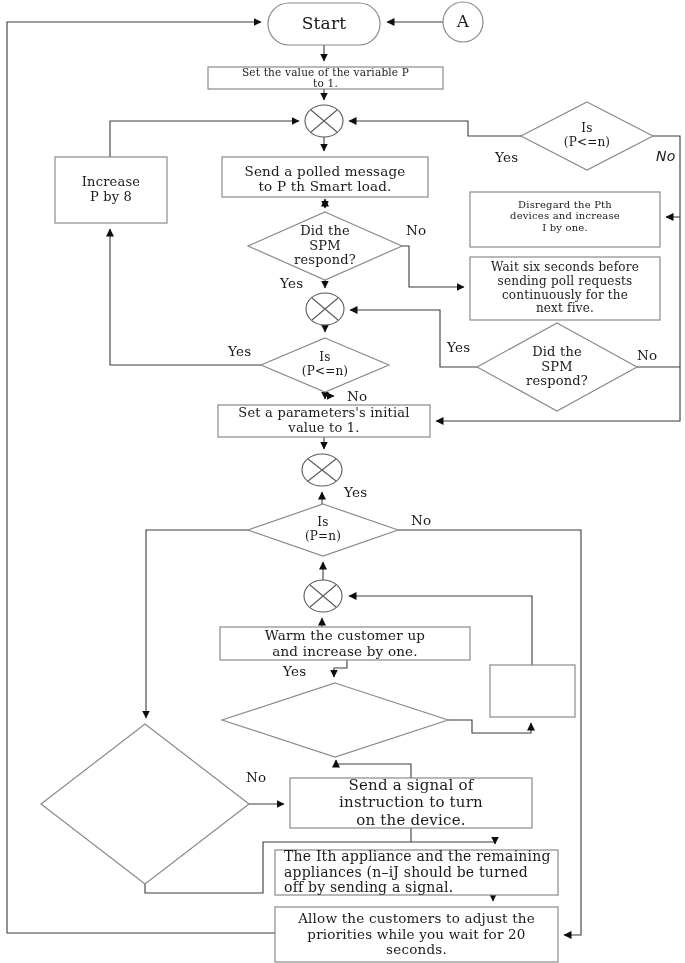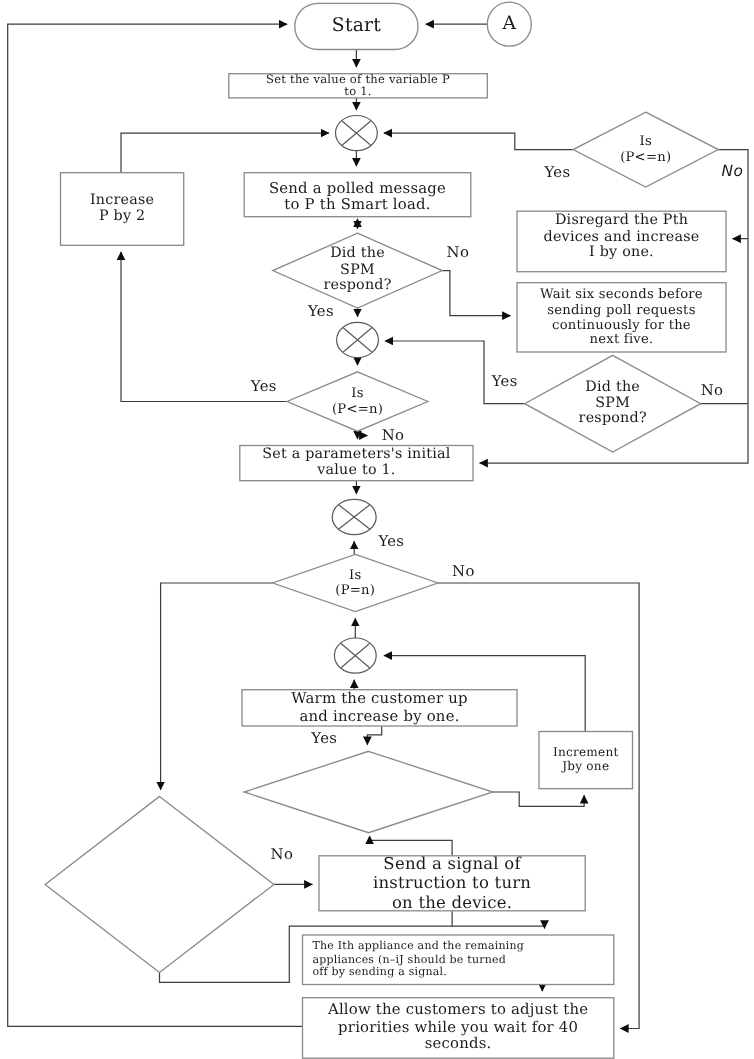--- a/index.html
+++ b/index.html
@@ -113,54 +113,52 @@
   </svg>
 
   <div class="node" style="left:268px;top:3px;width:112px;height:42px;font-size:17px;text-align:right;">Start</div>
   <div class="node" style="left:443px;top:2px;width:40px;height:40px;font-size:17px;">A</div>
 
   <div class="node" style="left:208px;top:66px;width:235px;height:24px;font-size:10.5px;line-height:1.05;">Set the value of the variable P
 to 1.</div>
   <div class="node" style="left:222px;top:157px;width:206px;height:44px;font-size:13.5px;">Send a polled message
 to P th Smart load.</div>
   <div class="node" style="left:55px;top:157px;width:112px;height:66px;font-size:13px;">Increase
-P by 2</div>
+P by 8</div>
   <div class="node" style="left:248px;top:214px;width:154px;height:64px;font-size:13px;">Did the
 SPM
 respond?</div>
   <div class="node" style="left:527px;top:107px;width:120px;height:58px;font-size:12px;">Is
 (P&lt;=n)</div>
-  <div class="node" style="left:470px;top:192px;width:190px;height:48px;font-size:13px;">Disregard the Pth
+  <div class="node" style="left:470px;top:192px;width:190px;height:48px;font-size:10px;">Disregard the Pth
 devices and increase
 I by one.</div>
   <div class="node" style="left:470px;top:257px;width:190px;height:63px;font-size:12px;border-radius:29px;">Wait six seconds before
 sending poll requests
 continuously for the
 next five.</div>
   <div class="node" style="left:487px;top:330px;width:140px;height:74px;font-size:13px;">Did the
 SPM
 respond?</div>
   <div class="node" style="left:270px;top:340px;width:110px;height:50px;font-size:12px;">Is
 (P&lt;=n)</div>
   <div class="node" style="left:218px;top:405px;width:212px;height:32px;font-size:13px;">Set a parameters's initial
 value to 1.</div>
   <div class="node" style="left:258px;top:506px;width:130px;height:48px;font-size:12px;">Is
 (P=n)</div>
   <div class="node" style="left:220px;top:627px;width:250px;height:33px;font-size:13.5px;">Warm the customer up
 and increase by one.</div>
-  <div class="node" style="left:490px;top:665px;width:85px;height:52px;font-size:11px;">Increment
-Jby one</div>
   <div class="node" style="left:290px;top:778px;width:242px;height:50px;font-size:15px;">Send a signal of
 instruction to turn
 on the device.</div>
-  <div class="node left" style="left:275px;top:850px;width:283px;height:45px;font-size:10px;">The Ith appliance and the remaining
+  <div class="node left" style="left:275px;top:850px;width:283px;height:45px;font-size:14px;">The Ith appliance and the remaining
 appliances (n–iJ should be turned
 off by sending a signal.</div>
   <div class="node" style="left:275px;top:907px;width:283px;height:55px;font-size:13.5px;">Allow the customers to adjust the
-priorities while you wait for 40
+priorities while you wait for 20
 seconds.</div>
 
   <div class="lbl" style="left:495px;top:149px;">Yes</div>
   <div class="lbl it" style="left:656px;top:148px;">No</div>
   <div class="lbl" style="left:406px;top:222px;">No</div>
   <div class="lbl" style="left:280px;top:275px;">Yes</div>
   <div class="lbl" style="left:447px;top:339px;">Yes</div>
   <div class="lbl" style="left:637px;top:347px;">No</div>
   <div class="lbl" style="left:228px;top:343px;">Yes</div>
   <div class="lbl" style="left:347px;top:388px;">No</div>

